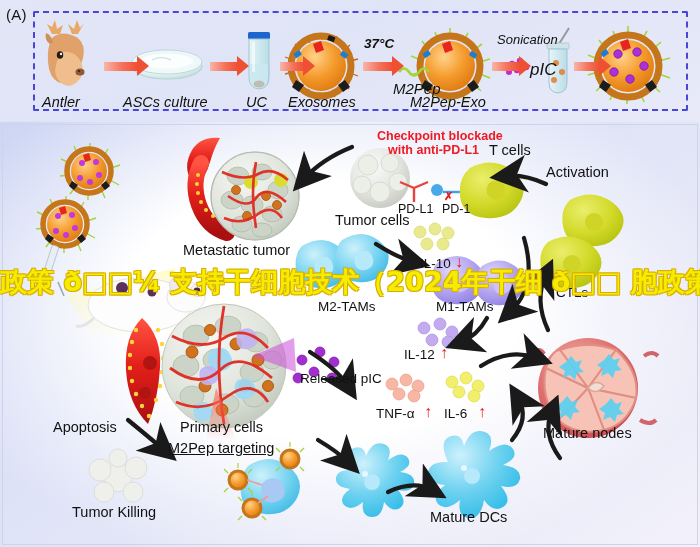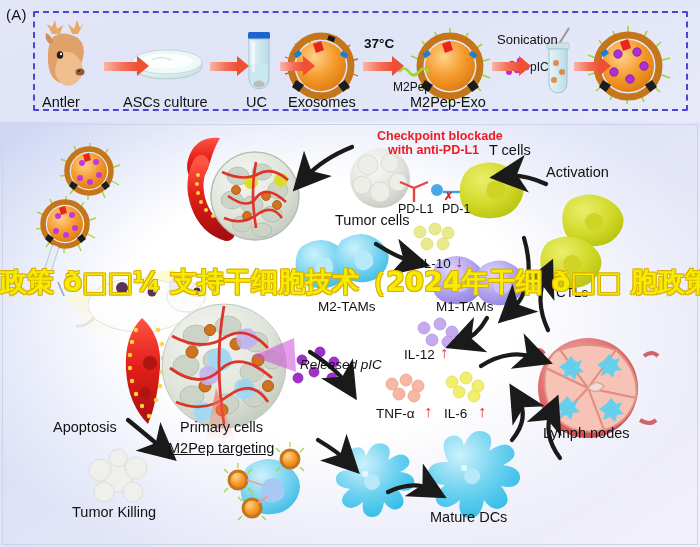--- a/index.html
+++ b/index.html
@@ -41,20 +41,21 @@
   }
   #letter-a { left: 6px; top: 6px; }
   #letter-b { left: 8px; top: 126px; }
 
   .a-label {
     position: absolute;
     font-size: 14.5px;
     color: #111;
     white-space: nowrap;
     text-align: center;
+    font-style: italic;
   }
 
   
   .ablock-arrow {
     position: absolute;
     height: 9px;
     background: linear-gradient(90deg,#f8b6a8 0%, #f4715a 55%, #ef4f33 100%);
   }
   .ablock-arrow::after {
     content: "";
@@ -726,51 +727,52 @@
   <div class="ablock-arrow" style="left:492px;  top:62px; width:28px;"></div>
   <div class="ablock-arrow" style="left:574px;  top:62px; width:26px;"></div>
 
   <span class="a-label" style="left:42px;  top:94px;">Antler</span>
   <span class="a-label" style="left:123px; top:94px;">ASCs culture</span>
   <span class="a-label" style="left:246px; top:94px;">UC</span>
   <span class="a-label" style="left:288px; top:94px;">Exosomes</span>
   <span class="a-label" style="left:410px; top:94px;">M2Pep-Exo</span>
 
   <span class="a-label" style="left:364px; top:36px; font-weight:bold; font-size:13.5px;">37°C</span>
-  <span class="a-label" style="left:393px; top:80px; font-size:12px;">M2Pep</span>
+  <span class="a-label" style="left:393px; top:80px; font-size:15px;">M2Pep</span>
   <span class="a-label" style="left:497px; top:32px; font-size:13px;">Sonication</span>
-  <span class="a-label" style="left:530px; top:60px; font-size:12px;">pIC</span>
-
+  <span class="a-label" style="left:530px; top:60px; font-size:17px;">pIC</span>
+
+  <span class="b-label big" style="left:183px; top:242px;">Metastatic tumor</span>
   <span class="b-label big" style="left:335px; top:212px;">Tumor cells</span>
   <span class="b-label big" style="left:489px; top:142px;">T cells</span>
   <span class="b-label big" style="left:546px; top:164px;">Activation</span>
 
   <span class="b-label red-label" style="left:377px; top:129px;">Checkpoint blockade</span>
   <span class="b-label red-label" style="left:388px; top:143px;">with anti-PD-L1</span>
   <span class="b-label" style="left:398px; top:202px; font-size:12.5px;">PD-L1</span>
   <span class="b-label" style="left:442px; top:202px; font-size:12.5px;">PD-1</span>
 
   <span class="b-label" style="left:420px; top:256px;">IL-10</span>
   <span class="down-arrow" style="position:absolute; left:455px; top:254px;">↓</span>
 
   <span class="b-label" style="left:318px; top:299px;">M2-TAMs</span>
   <span class="b-label" style="left:436px; top:299px;">M1-TAMs</span>
   <span class="b-label" style="left:556px; top:285px;">CTLs</span>
 
   <span class="b-label" style="left:404px; top:347px;">IL-12</span>
   <span class="up-arrow" style="position:absolute; left:440px; top:345px;">↑</span>
 
-  <span class="b-label" style="left:300px; top:357px;font-style:italic;">Released pIC</span>
+  <span class="b-label" style="left:300px; top:371px;">Released pIC</span>
 
   <span class="b-label" style="left:376px; top:406px;">TNF-α</span>
   <span class="up-arrow" style="position:absolute; left:424px; top:404px;">↑</span>
   <span class="b-label" style="left:444px; top:406px;">IL-6</span>
   <span class="up-arrow" style="position:absolute; left:478px; top:404px;">↑</span>
 
-  <span class="b-label big" style="left:543px; top:425px;">Lymph nodes</span>
+  <span class="b-label big" style="left:543px; top:425px;">Mature nodes</span>
 
   <span class="b-label big" style="left:53px;  top:419px;">Apoptosis</span>
   <span class="b-label big" style="left:180px; top:419px;">Primary cells</span>
   <span class="b-label big" style="left:168px; top:440px;text-decoration:underline;">M2Pep targeting</span>
   <span class="b-label big" style="left:72px;  top:504px;">Tumor Killing</span>
   <span class="b-label big" style="left:304px; top:509px;margin-top:36px;">Immature DCs</span>
   <span class="b-label big" style="left:430px; top:509px;">Mature DCs</span>
 
   <div id="watermark">政策 ð□□¼ 支持干细胞技术（2024年干细 ð□□ 胞政策）</div>
 

